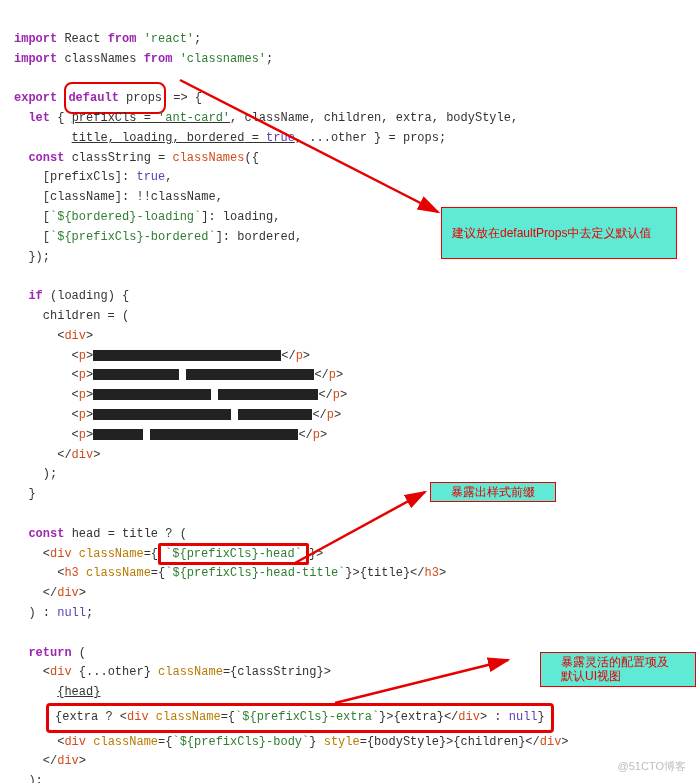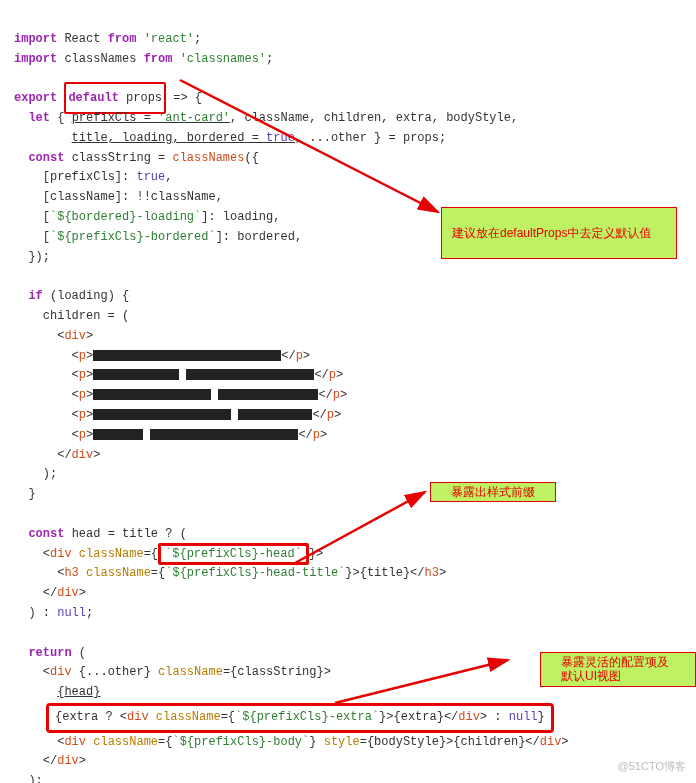--- a/index.html
+++ b/index.html
@@ -27,39 +27,39 @@
   .tmpl{color:#2e7d32;}
   .ul{text-decoration:underline;}
   .redact{
     display:inline-block;
     height:11px;
     background:#222;
     vertical-align:-2px;
   }
   .box-red{
     border:2px solid #e60000;
-    border-radius:2px;
+    border-radius:8px;
     padding:7px 2px;
   }
   .box-red-thick{
     border:3px solid #e60000;
     border-radius:2px;
     padding:1px 4px;
   }
   .box-red-line{
     display:inline-block;
     border:3px solid #e60000;
     border-radius:4px;
     padding:2px 6px;
   }
   
   .callout{
     position:absolute;
     border:1px solid #e60000;
-    background:#bef264;
+    background:#5eead4;
     color:#e60000;
     font-family:"Helvetica Neue",Arial,"Microsoft YaHei",sans-serif;
     font-size:12px;
     padding:6px 10px;
     line-height:1.2;
   }
   .callout-sm{padding:2px 20px;}
   .watermark{
     position:absolute;
     right:10px;

